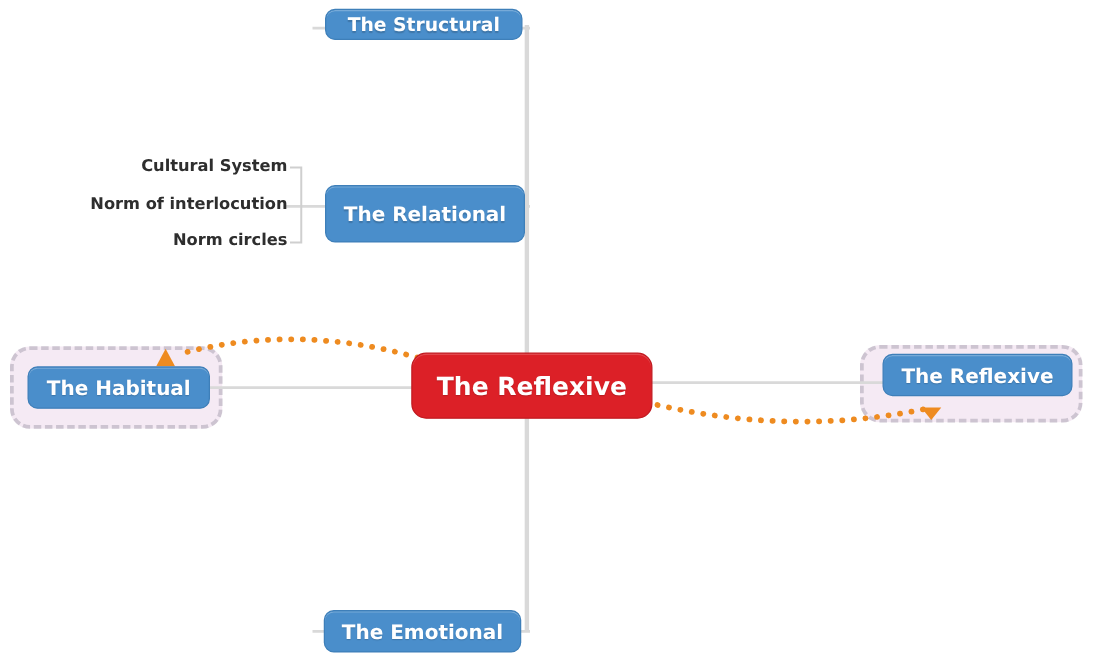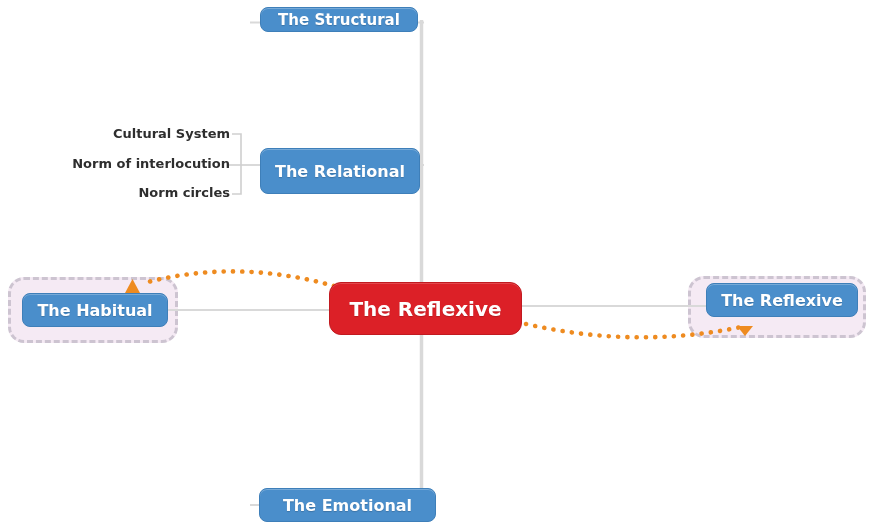--- a/index.html
+++ b/index.html
@@ -35,21 +35,21 @@
     border:3px dashed var(--halo-border,#cdc4d1);
     border-radius:16px;box-sizing:border-box;
   }
   .sublabel{
     position:absolute;color:var(--label-text,#2e2e2e);
     font-weight:bold;font-size:13px;white-space:nowrap;text-align:right;
   }
   
   #node-structural{left:260px;top:7px;width:158px;height:25px;}
   #node-relational{left:260px;top:148px;width:160px;height:46px;font-size:16px;}
-  #node-emotional{left:259px;top:488px;width:177px;height:34px;font-size:16px;}
+  #node-emotional{left:259px;top:488px;width:158px;height:34px;font-size:16px;}
   #node-personal{left:329px;top:282px;width:193px;height:53px;}
   #halo-habitual{left:8px;top:277px;width:170px;height:66px;}
   #node-habitual{left:22px;top:293px;width:146px;height:34px;font-size:16px;}
   #halo-reflexive{left:688px;top:276px;width:178px;height:62px;}
   #node-reflexive{left:706px;top:283px;width:152px;height:34px;font-size:16px;}
   #sublabel-cultural{right:650px;top:126px;}
   #sublabel-webs{right:650px;top:156px;}
   #sublabel-norm{right:650px;top:185px;}
 </style>
 </head>

